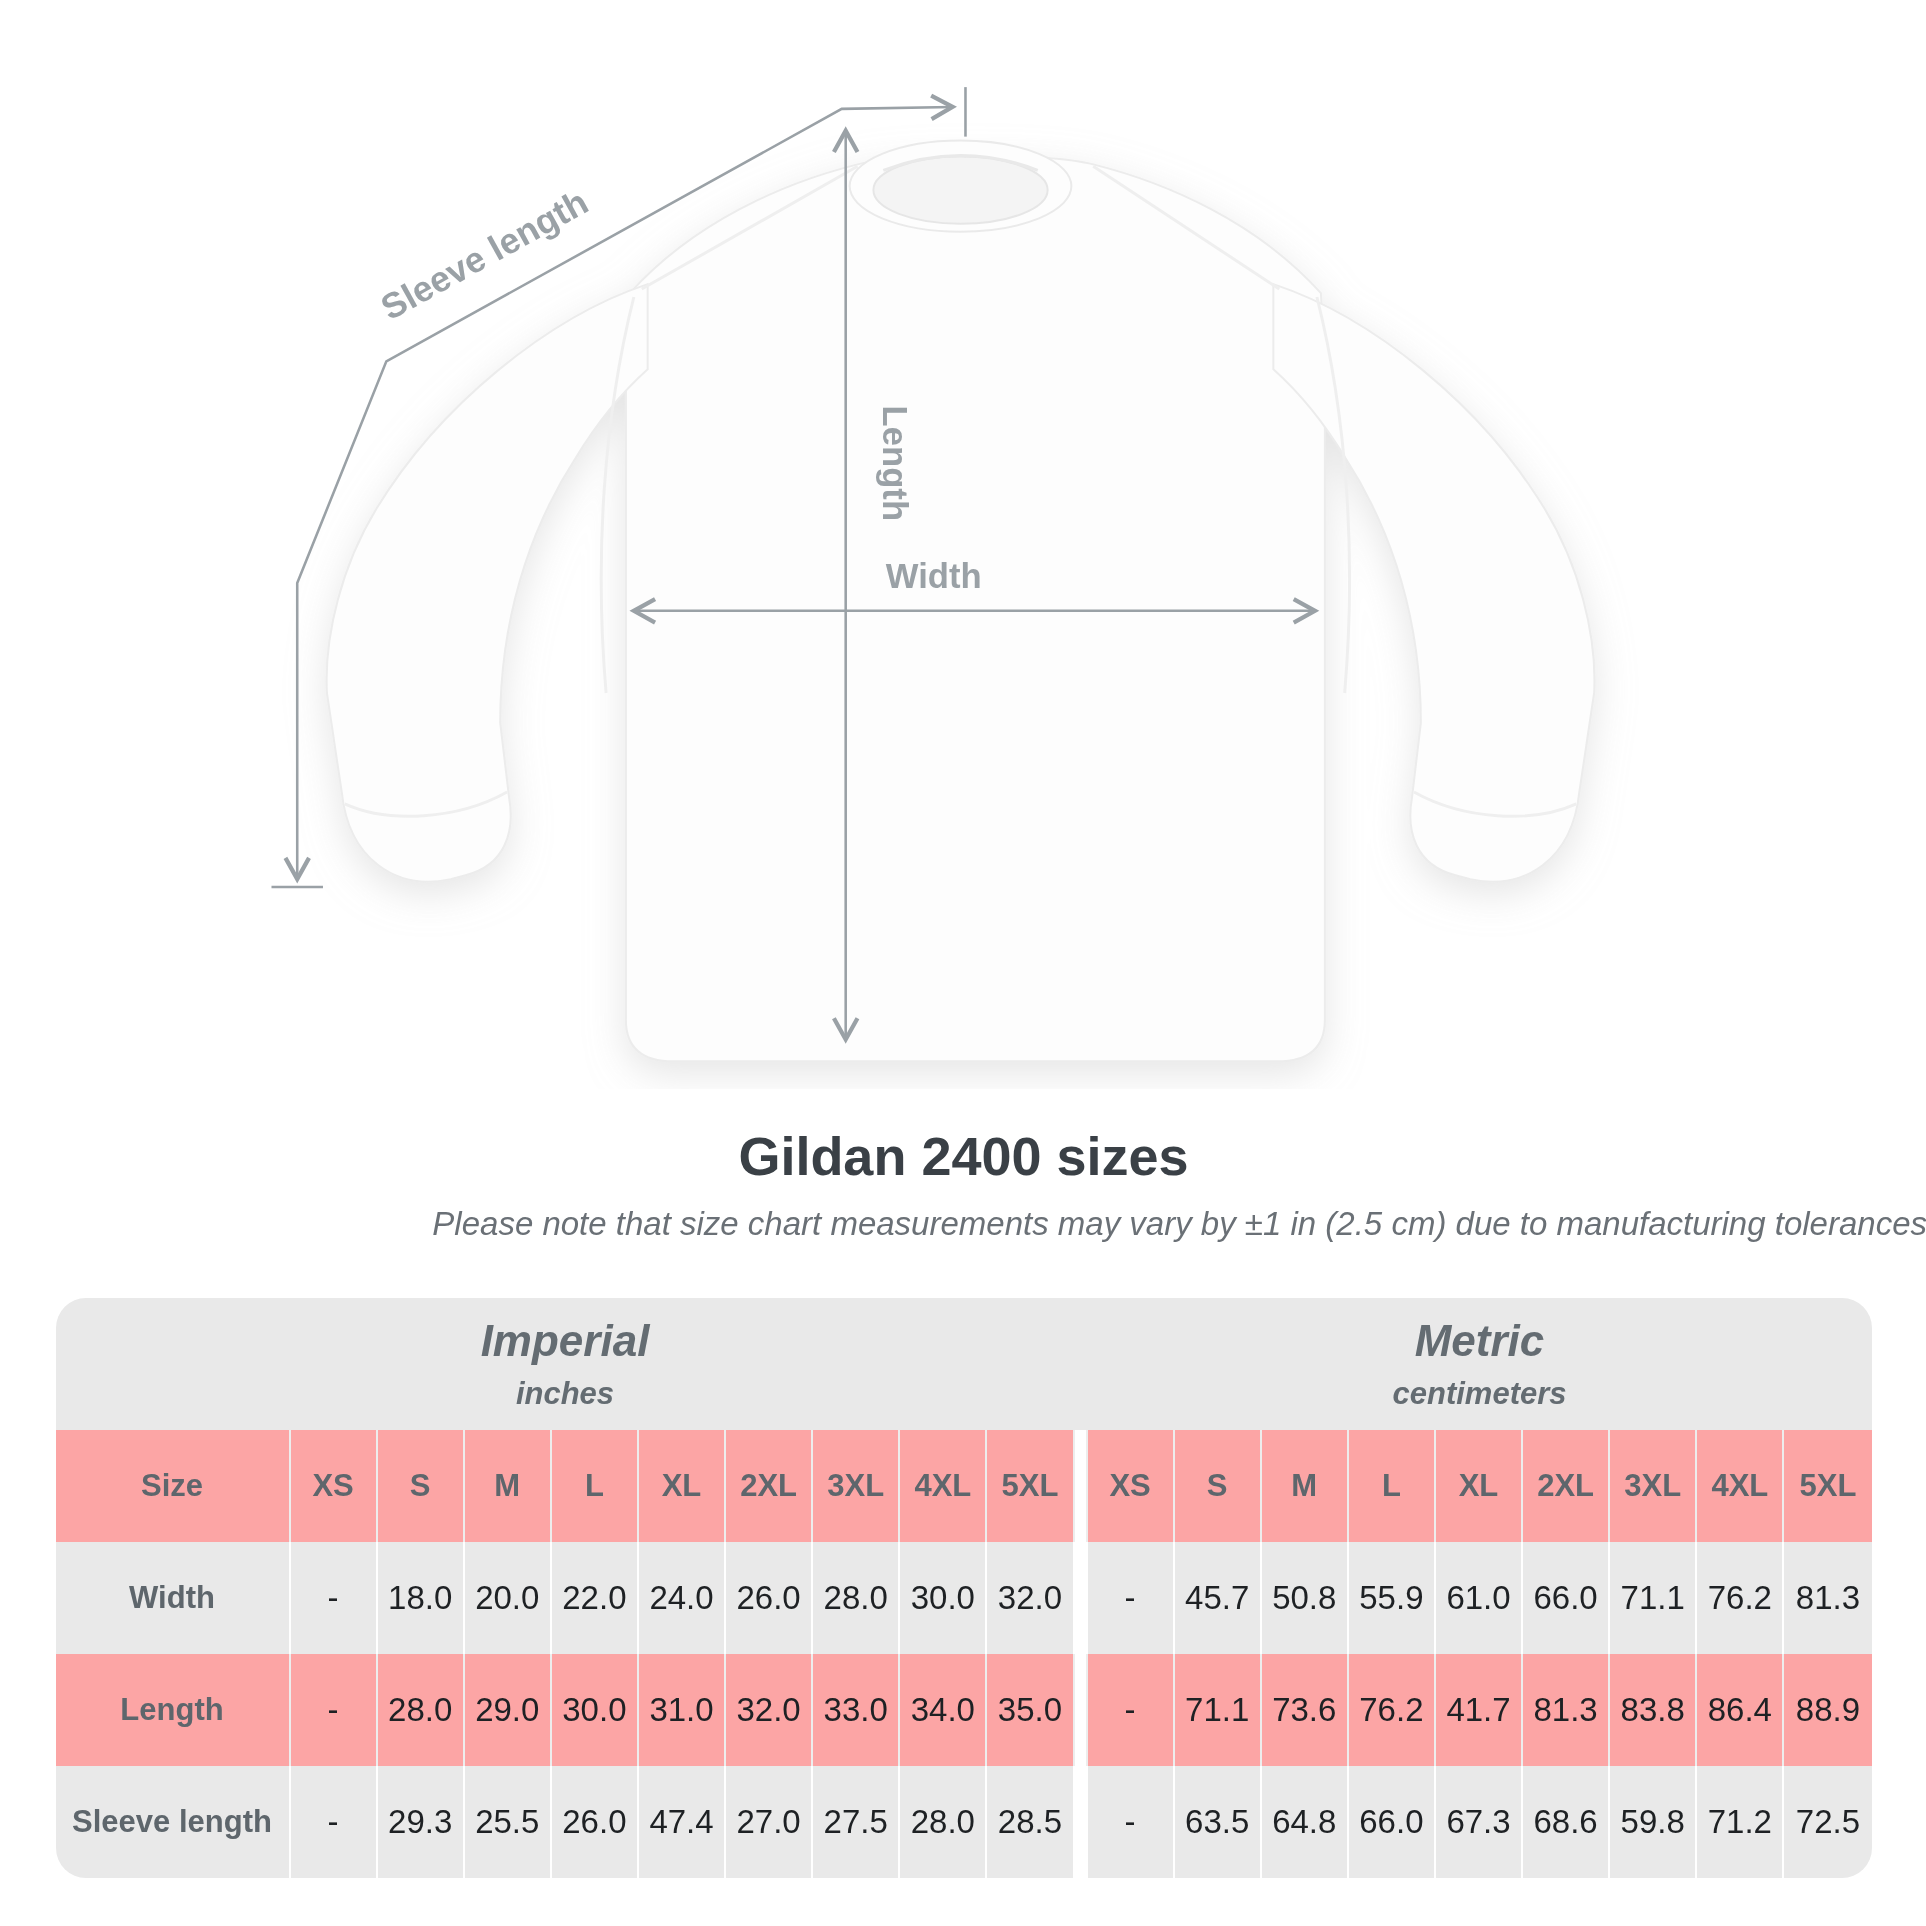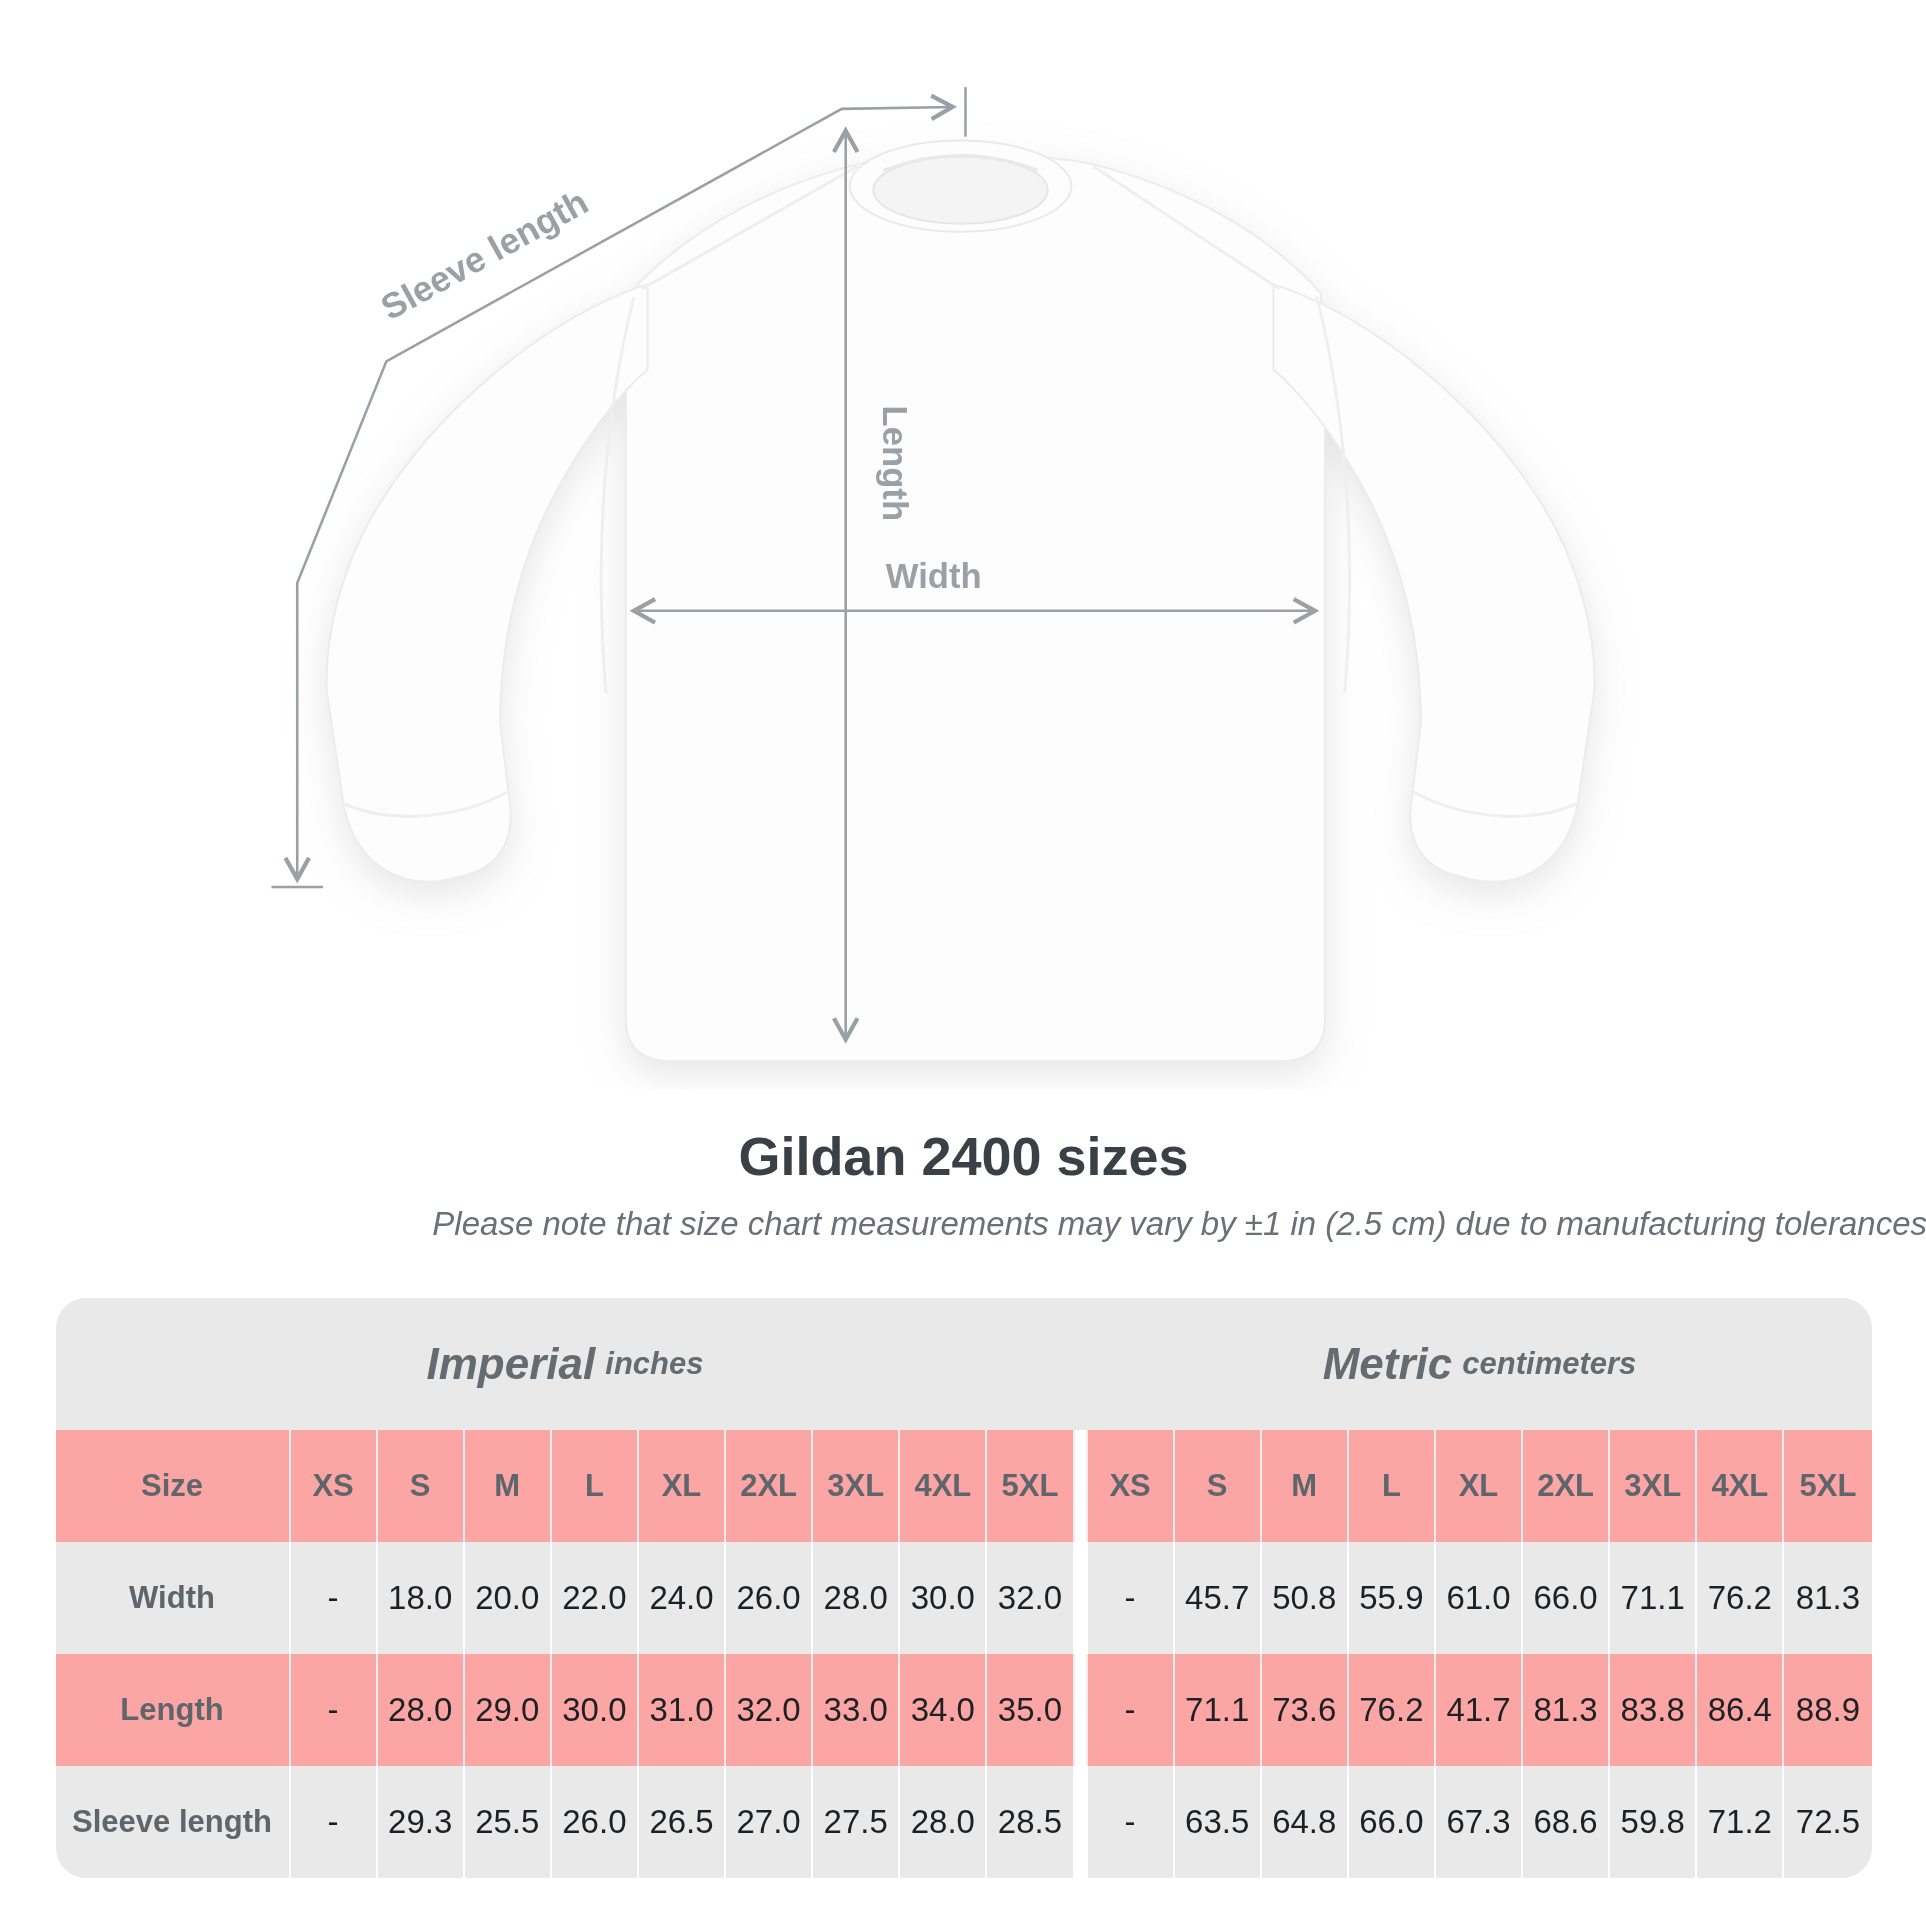--- a/index.html
+++ b/index.html
@@ -32,21 +32,21 @@
     grid-template-columns:235px repeat(9,1fr) 13px repeat(9,1fr);
     grid-template-rows:132px 112px 112px 112px 112px;
     border-radius:30px;overflow:hidden;
     background:#fff;
   }
   .cell{display:flex;align-items:center;justify-content:center;}
   .band{background:#e9e9e9;}
   .band-imperial{grid-column:1 / span 10;}
   .band-gap{grid-column:11 / span 1;}
   .band-metric{grid-column:12 / span 9;}
-  .band-stack{display:flex;flex-direction:row;align-items:center;gap:10px;}
+  .band-stack{display:flex;flex-direction:column;align-items:center;gap:10px;}
   .band-name{font-size:44px;font-weight:bold;font-style:italic;color:#646c72;}
   .band-unit{font-size:31px;font-style:italic;color:#646c72;font-weight:bold;}
 
   .wr{background:#fca5a5;border-right:2px solid #ededed;}
   .gr{background:#e9e9e9;border-right:2px solid #ffffff;}
   .gap-w{background:#ffffff;border-right:2px solid #ededed;}
   .gap-g{background:#ffffff;border-right:none;}
   .noborder{border-right:none !important;}
 
   .hdr{font-size:31px;font-weight:bold;color:#5e666c;}
@@ -192,21 +192,21 @@
     <div class="cell wr val">81.3</div>
     <div class="cell wr val">83.8</div>
     <div class="cell wr val">86.4</div>
     <div class="cell wr val noborder">88.9</div>
 
     <div class="cell gr rowlbl">Sleeve length</div>
     <div class="cell gr val">-</div>
     <div class="cell gr val">29.3</div>
     <div class="cell gr val">25.5</div>
     <div class="cell gr val">26.0</div>
-    <div class="cell gr val">26.5</div>
+    <div class="cell gr val">47.4</div>
     <div class="cell gr val">27.0</div>
     <div class="cell gr val">27.5</div>
     <div class="cell gr val">28.0</div>
     <div class="cell gr val">28.5</div>
     <div class="cell gap-g"></div>
     <div class="cell gr val">-</div>
     <div class="cell gr val">63.5</div>
     <div class="cell gr val">64.8</div>
     <div class="cell gr val">66.0</div>
     <div class="cell gr val">67.3</div>

